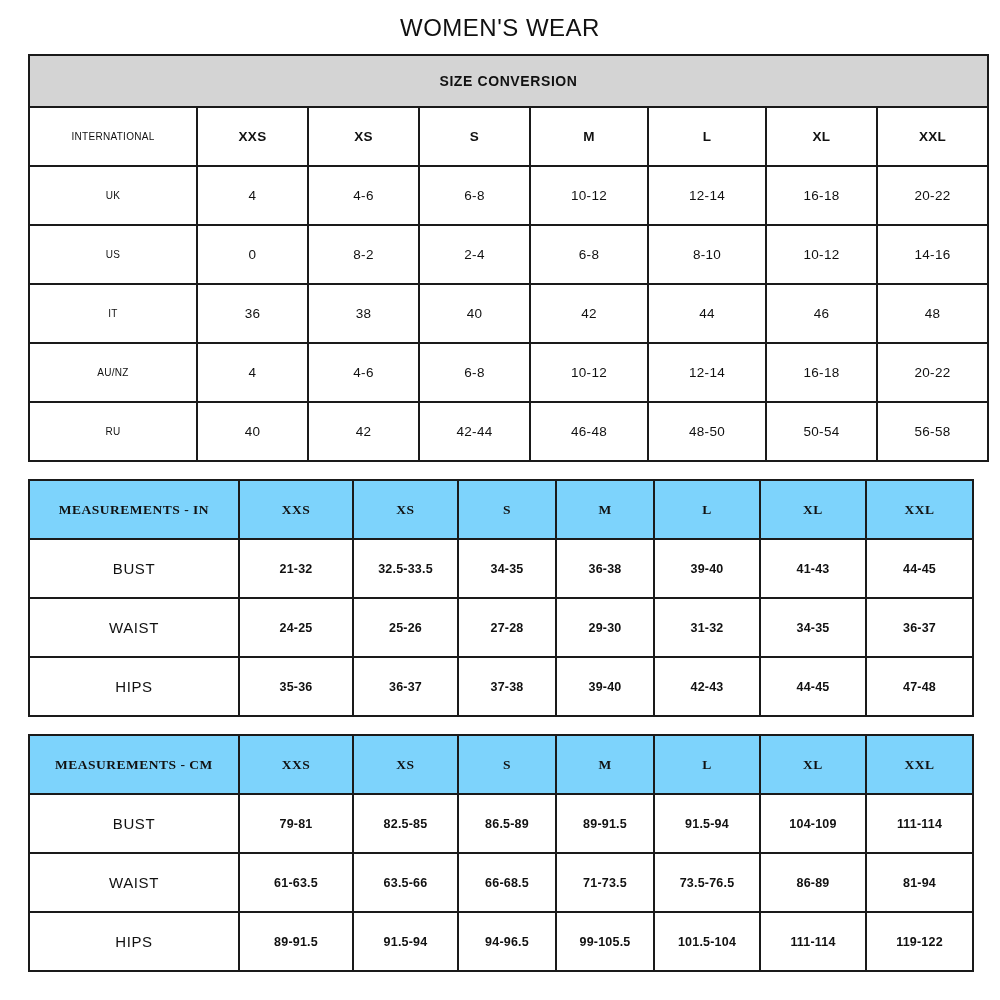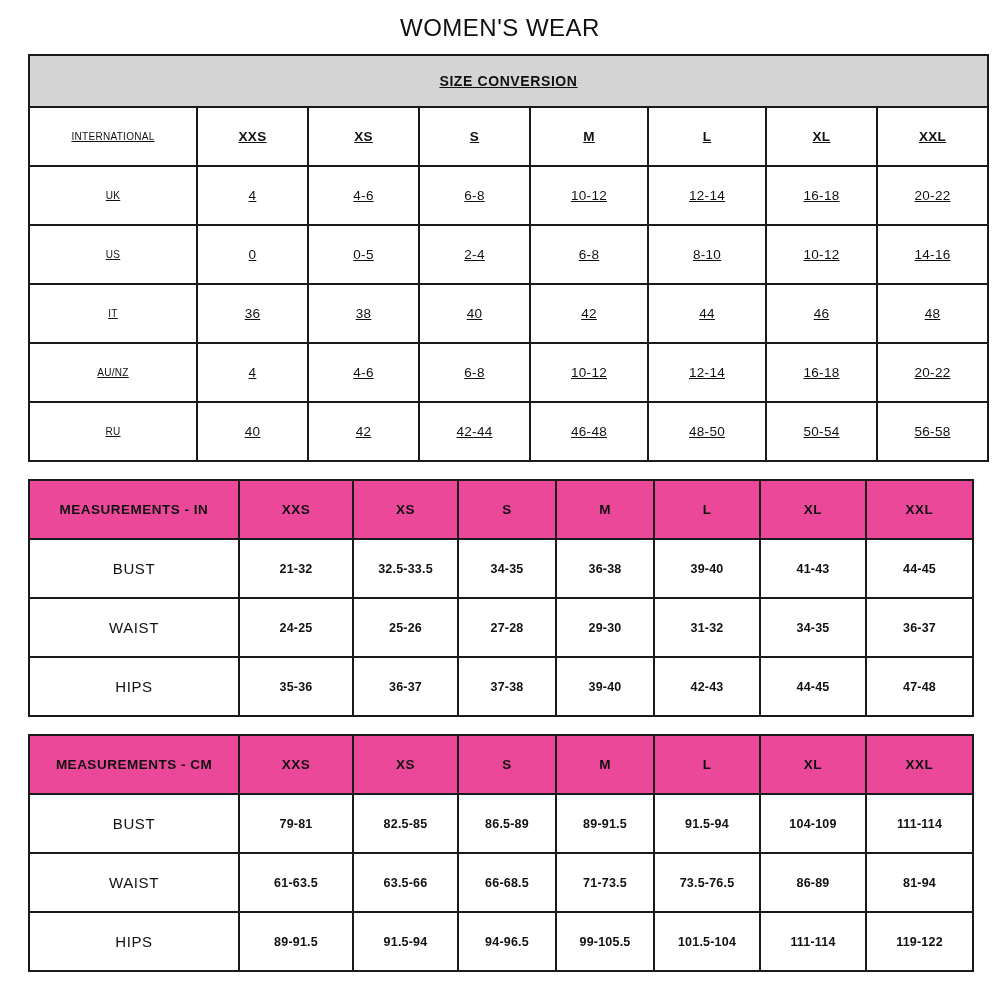--- a/index.html
+++ b/index.html
@@ -41,21 +41,20 @@
     vertical-align: middle;
     font-size: 13px;
     font-weight: 700;
     color: #111111;
     padding: 0;
   }
 
   
   .conv-table td {
     height: 57px;
-    text-decoration: underline;
   }
   .conv-table .banner {
     background: #d4d4d4;
     font-size: 14px;
     font-weight: 700;
     letter-spacing: 0.6px;
     height: 50px;
   }
   .conv-table .rowhead {
     font-weight: 400;
@@ -74,24 +73,25 @@
   }
 
   
   .meas-table {
     margin-top: 17px;
   }
   .meas-table td {
     height: 57px;
   }
   .meas-table .headcell {
-    background: #ec4899;
+    background: #7dd3fc;
     font-weight: 700;
     font-size: 13.5px;
     letter-spacing: 0.5px;
+    font-family: Liberation Serif, serif;
   }
   .meas-table .rowlabel {
     font-weight: 400;
     font-size: 15px;
     letter-spacing: 0.6px;
   }
   .meas-table .val {
     font-weight: 700;
     font-size: 12.5px;
     letter-spacing: 0.2px;
@@ -137,21 +137,21 @@
         <td class="cell">6-8</td>
         <td class="cell">10-12</td>
         <td class="cell">12-14</td>
         <td class="cell">16-18</td>
         <td class="cell">20-22</td>
       </tr>
 
       <tr>
         <td class="rowhead">US</td>
         <td class="cell">0</td>
-        <td class="cell">0-5</td>
+        <td class="cell">8-2</td>
         <td class="cell">2-4</td>
         <td class="cell">6-8</td>
         <td class="cell">8-10</td>
         <td class="cell">10-12</td>
         <td class="cell">14-16</td>
       </tr>
 
 
       <tr>
         <td class="rowhead">IT</td>

